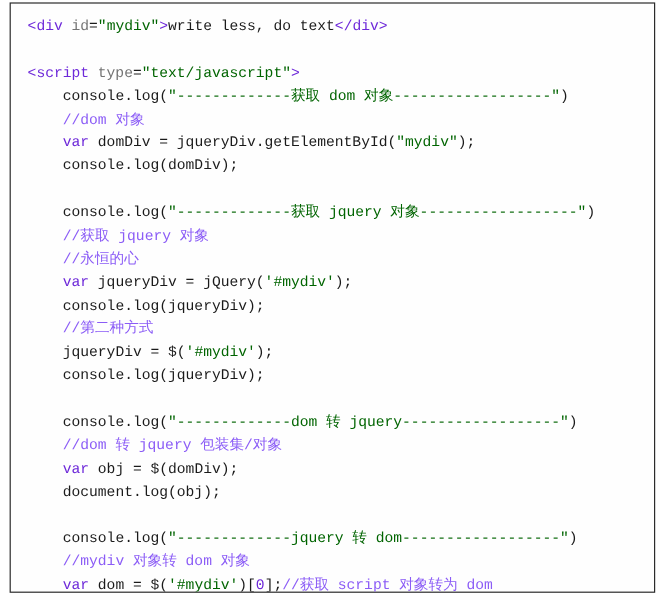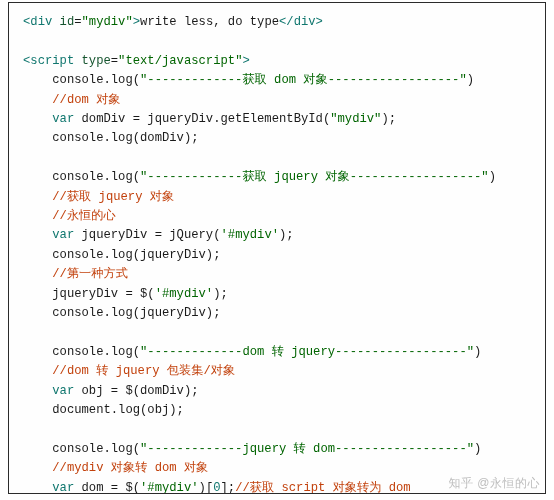--- a/index.html
+++ b/index.html
@@ -19,60 +19,59 @@
     overflow:hidden;
   }
   pre.code{
     margin:0;
     font-family:"Courier New",Consolas,monospace;
     font-size:12.2px;
     line-height:19.4px;
     color:#1a1a1a;
     white-space:pre;
   }
-  .blue{color:#0f766e;}
-  .dblue{color:#14532d;font-family:Liberation Mono, monospace;}
+  .blue{color:#6d28d9;}
+  .dblue{color:#737373;font-family:Liberation Mono, monospace;}
   .green{color:#006400;}
-  .gray{color:#c2410c;}
+  .gray{color:#8b5cf6;}
   .black{color:#1a1a1a;}
   .wm{
     position:absolute;
     right:14px;bottom:8px;
     font-size:12px;
     color:#b7b7b7;
     font-family:Arial,"Microsoft YaHei",sans-serif;
     letter-spacing:.5px;
     opacity:.9;
   }
 </style>
 </head>
 <body>
 
 <div class="wrap">
   <div class="frame">
-    <pre class="code" id="code-target"><span><span class="blue">&lt;div </span><span class="dblue">id</span><span class="black">=</span><span class="green">"mydiv"</span><span class="blue">&gt;</span><span class="black">write less, do type</span><span class="blue">&lt;/div&gt;</span></span>
+    <pre class="code" id="code-target"><span><span class="blue">&lt;div </span><span class="dblue">id</span><span class="black">=</span><span class="green">"mydiv"</span><span class="blue">&gt;</span><span class="black">write less, do text</span><span class="blue">&lt;/div&gt;</span></span>
 <span><span class="black"> </span></span>
 <span><span class="blue">&lt;script </span><span class="dblue">type</span><span class="black">=</span><span class="green">"text/javascript"</span><span class="blue">&gt;</span></span>
 <span>    <span class="black">console.log(</span><span class="green">"-------------获取 dom 对象------------------"</span><span class="black">)</span></span>
 <span>    <span class="gray">//dom 对象</span></span>
 <span>    <span class="blue">var </span><span class="black">domDiv = jqueryDiv.getElementById(</span><span class="green">"mydiv"</span><span class="black">);</span></span>
 <span>    <span class="black">console.log(domDiv);</span></span>
 <span><span class="black"> </span></span>
 <span>    <span class="black">console.log(</span><span class="green">"-------------获取 jquery 对象------------------"</span><span class="black">)</span></span>
 <span>    <span class="gray">//获取 jquery 对象</span></span>
 <span>    <span class="gray">//永恒的心</span></span>
 <span>    <span class="blue">var </span><span class="black">jqueryDiv = jQuery(</span><span class="green">'#mydiv'</span><span class="black">);</span></span>
 <span>    <span class="black">console.log(jqueryDiv);</span></span>
-<span>    <span class="gray">//第一种方式</span></span>
+<span>    <span class="gray">//第二种方式</span></span>
 <span>    <span class="black">jqueryDiv = $(</span><span class="green">'#mydiv'</span><span class="black">);</span></span>
 <span>    <span class="black">console.log(jqueryDiv);</span></span>
 <span><span class="black"> </span></span>
 <span>    <span class="black">console.log(</span><span class="green">"-------------dom 转 jquery------------------"</span><span class="black">)</span></span>
 <span>    <span class="gray">//dom 转 jquery 包装集/对象</span></span>
 <span>    <span class="blue">var </span><span class="black">obj = $(domDiv);</span></span>
 <span>    <span class="black">document.log(obj);</span></span>
 <span><span class="black"> </span></span>
 <span>    <span class="black">console.log(</span><span class="green">"-------------jquery 转 dom------------------"</span><span class="black">)</span></span>
 <span>    <span class="gray">//mydiv 对象转 dom 对象</span></span>
 <span>    <span class="blue">var </span><span class="black">dom = $(</span><span class="green">'#mydiv'</span><span class="black">)[</span><span class="blue">0</span><span class="black">];</span><span class="gray">//获取 script 对象转为 dom</span></span></pre>
   </div>
-  <div class="wm">知乎 @永恒的心</div>
 </div>
 
 </body></html>

